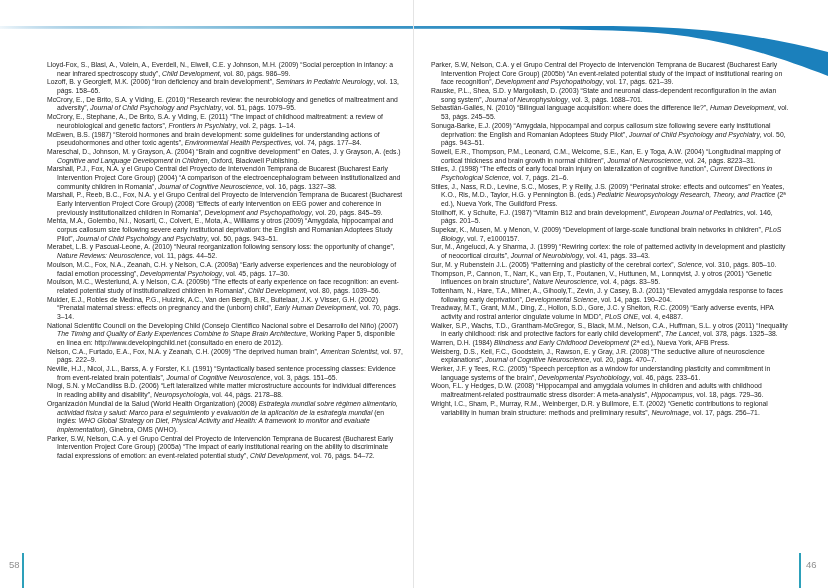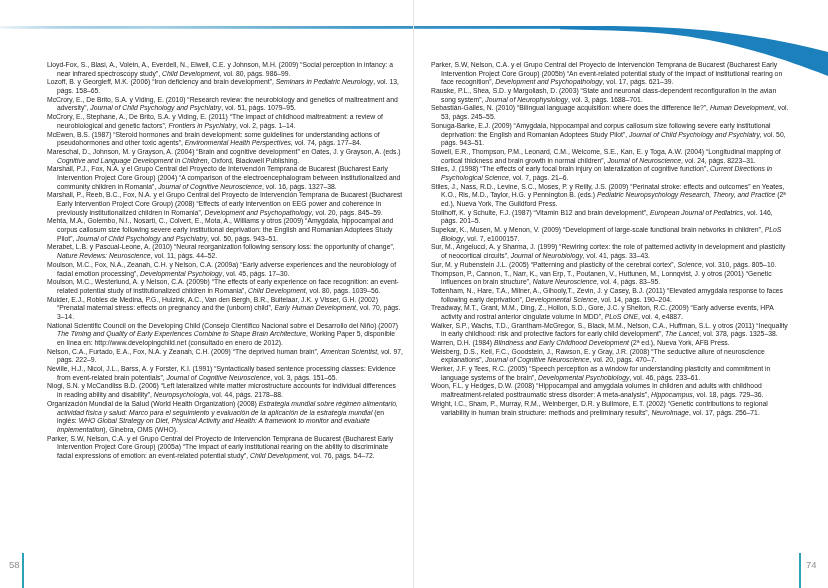--- a/index.html
+++ b/index.html
@@ -83,15 +83,15 @@
       <p class="ref"><span>Warren, D.H. (1984) </span><i>Blindness and Early Childhood Development</i><span> (2ª ed.), Nueva York, AFB Press.</span></p>
       <p class="ref"><span>Weisberg, D.S., Keil, F.C., Goodstein, J., Rawson, E. y Gray, J.R. (2008) “The seductive allure of neuroscience explanations”, </span><i>Journal of Cognitive Neuroscience</i><span>, vol. 20, págs. 470–7.</span></p>
       <p class="ref"><span>Werker, J.F. y Tees, R.C. (2005) “Speech perception as a window for understanding plasticity and commitment in language systems of the brain”, </span><i>Developmental Psychobiology</i><span>, vol. 46, págs. 233–61.</span></p>
       <p class="ref"><span>Woon, F.L. y Hedges, D.W. (2008) “Hippocampal and amygdala volumes in children and adults with childhood maltreatment-related posttraumatic stress disorder: A meta-analysis”, </span><i>Hippocampus</i><span>, vol. 18, págs. 729–36.</span></p>
       <p class="ref"><span>Wright, I.C., Sham, P., Murray, R.M., Weinberger, D.R. y Bullmore, E.T. (2002) “Genetic contributions to regional variability in human brain structure: methods and preliminary results”, </span><i>NeuroImage</i><span>, vol. 17, págs. 256–71.</span></p>
     </div>
 
   <div class="pagenum pagenum-left">58</div>
   <div class="tick tick-left"></div>
   <div class="tick tick-right"></div>
-  <div class="pagenum pagenum-right">74</div>
+  <div class="pagenum pagenum-right">46</div>
 
 </div>
 
 </body></html>

